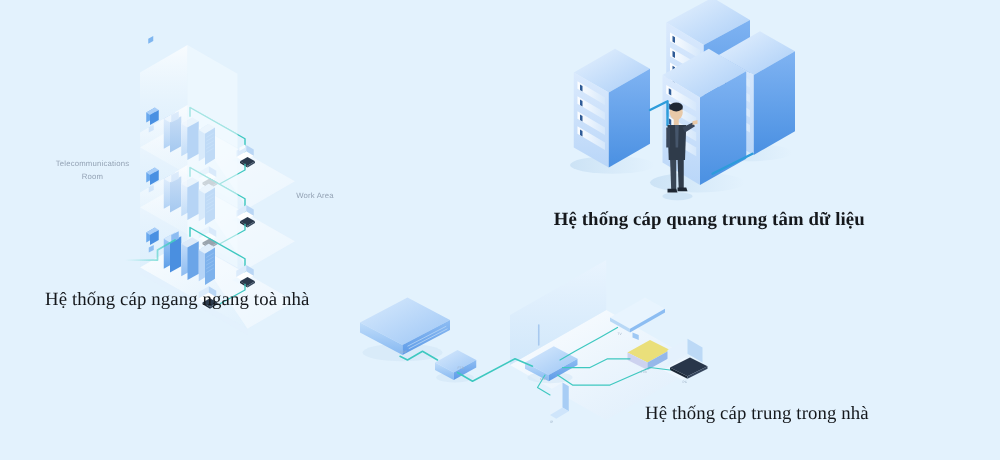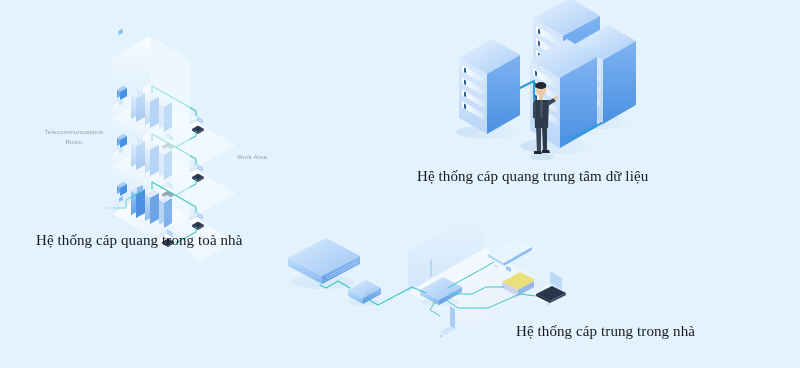--- a/index.html
+++ b/index.html
@@ -28,21 +28,21 @@
   
   .caption {
     position: absolute;
     font-family: "Liberation Serif", serif;
     font-size: 15px;
     color: #15181c;
     white-space: nowrap;
     letter-spacing: .1px;
   }
   #caption-building { left: 36px; top: 232px; }
-  #caption-datacenter { left: 417px; top: 168px; }
+  #caption-datacenter { left: 443px; top: 168px; font-weight: bold; }
   #caption-indoor { left: 516px; top: 323px; }
 
   
   .room-label {
     position: absolute;
     font-family: "Liberation Sans", sans-serif;
     font-size: 6.2px;
     color: #93a2b4;
     text-align: center;
     line-height: 1.55;
@@ -277,21 +277,21 @@
       </g>
     </svg>
 
     <div class="room-label nosel" id="label-telecom">
       <span>Telecommunications</span><br>
       <span>Room</span>
     </div>
     <div class="room-label nosel" id="label-workarea">Work Area</div>
   </div>
 
-  <div class="caption nosel" id="caption-building">Hệ thống cáp quang trong toà nhà</div>
+  <div class="caption nosel" id="caption-building">Hệ thống cáp ngang ngang toà nhà</div>
 
   <div class="scene" id="scene-datacenter" style="left:430px;top:0px;width:250px;height:170px;">
     <svg width="250" height="170" viewBox="0 0 250 170">
       <defs>
         <linearGradient id="dcFrontG" x1="0" y1="0" x2="0" y2="1">
           <stop offset="0%" stop-color="#dbeafd"></stop>
           <stop offset="100%" stop-color="#b9d6f8"></stop>
         </linearGradient>
         <linearGradient id="dcSideG" x1="0" y1="0" x2="0" y2="1">
           <stop offset="0%" stop-color="#7fb3f2"></stop>

